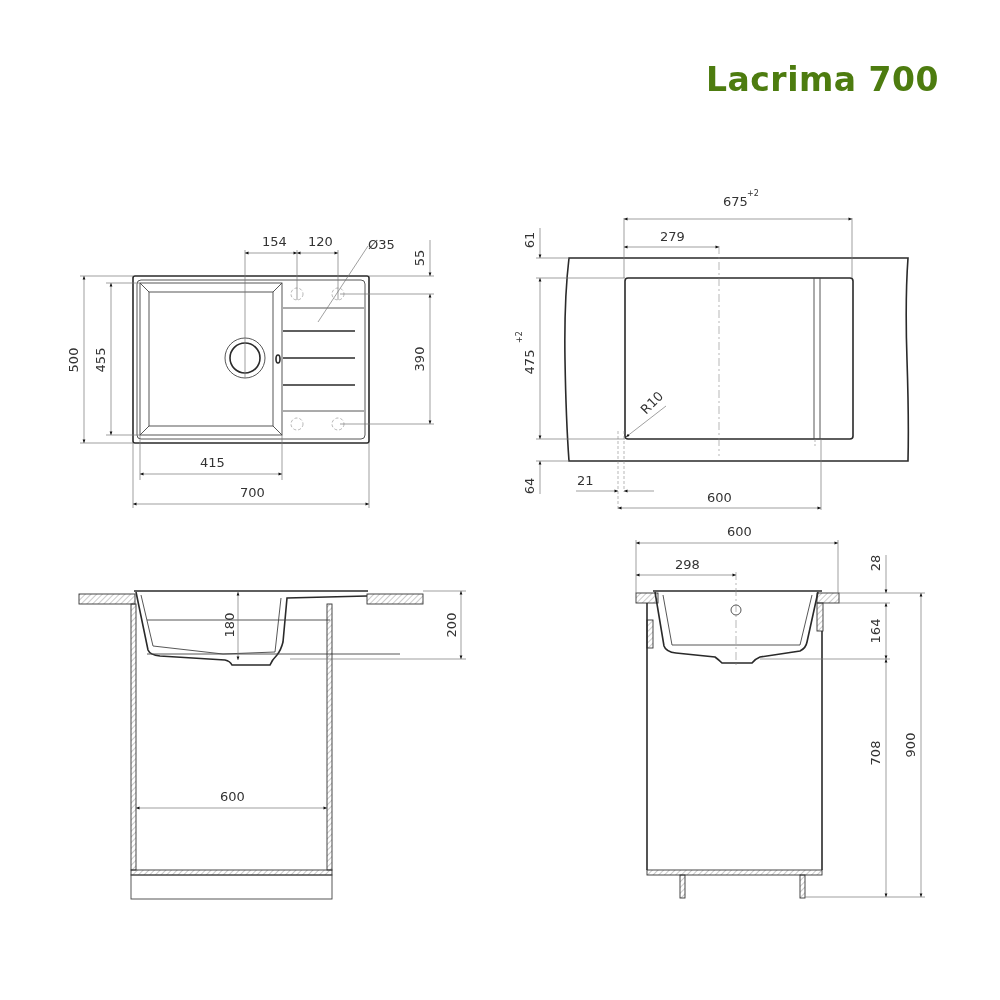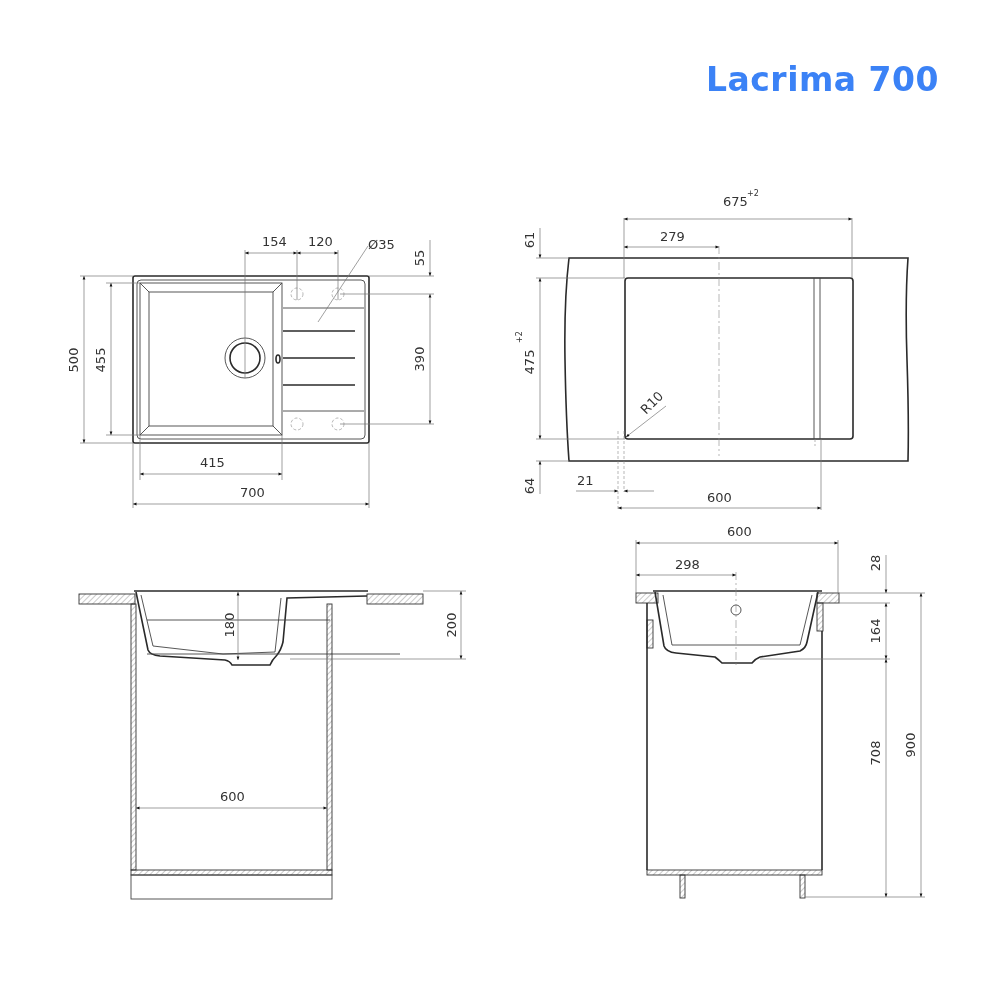--- a/index.html
+++ b/index.html
@@ -1,17 +1,17 @@
 <!DOCTYPE html>
 <html><head>
 <meta charset="utf-8">
 <style>
   html,body{margin:0;padding:0;background:#ffffff;}
   body{width:1000px;height:1000px;position:relative;overflow:hidden;font-family:"DejaVu Sans",sans-serif;}
-  #title{position:absolute;left:706px;top:60px;font-family:"DejaVu Sans",sans-serif;font-weight:bold;font-size:33px;color:#3b82f6;letter-spacing:0.5px;}
+  #title{position:absolute;left:706px;top:60px;font-family:"DejaVu Sans",sans-serif;font-weight:bold;font-size:33px;color:#4d7c0f;letter-spacing:0.5px;}
   svg{position:absolute;left:0;top:0;}
   .o{stroke:#2a2a2a;stroke-width:1.6;fill:none;}
   .t{stroke:#444;stroke-width:0.9;fill:none;}
   .d{stroke:#777;stroke-width:0.7;fill:none;}
   .c{stroke:#888;stroke-width:0.6;fill:none;stroke-dasharray:8 3 2 3;}
   .hid{stroke:#888;stroke-width:0.6;fill:none;stroke-dasharray:3 2;}
   .lbl{font-family:"DejaVu Sans",sans-serif;font-size:13px;fill:#333;}
   .sup{font-family:"DejaVu Sans",sans-serif;font-size:8px;fill:#333;}
   .hatch{fill:url(#hatch);stroke:#333;stroke-width:0.9;}
 </style>

